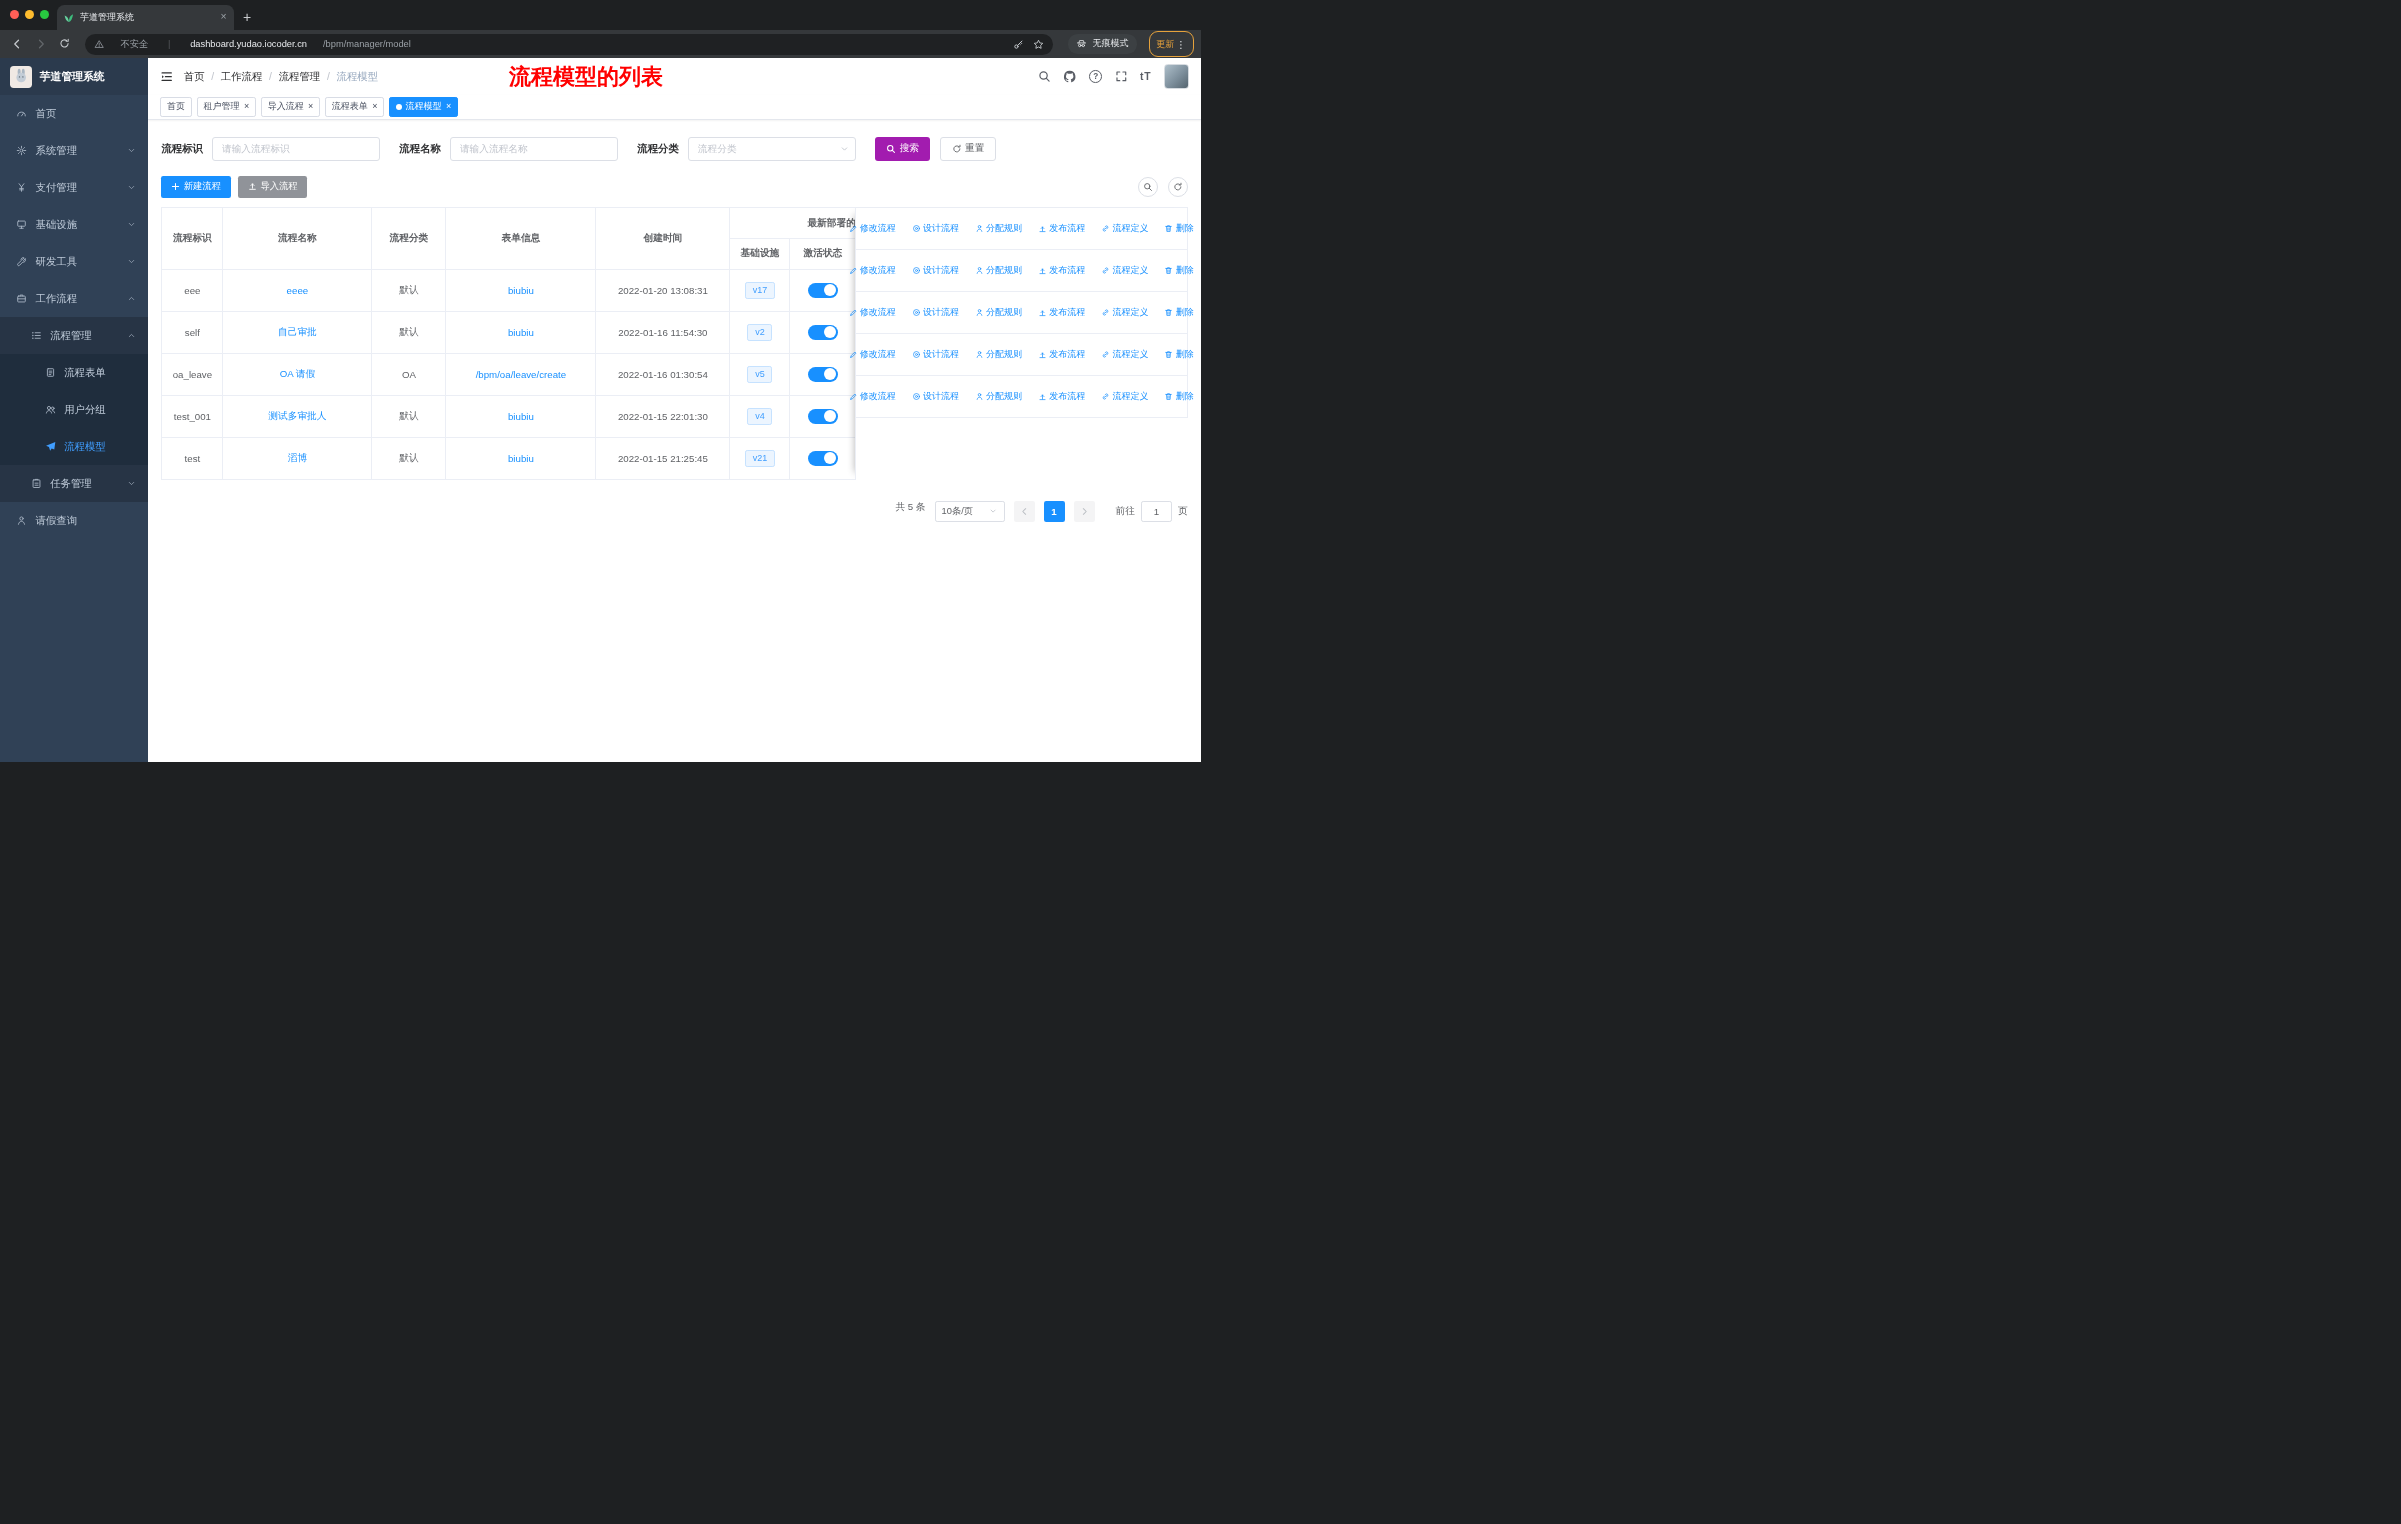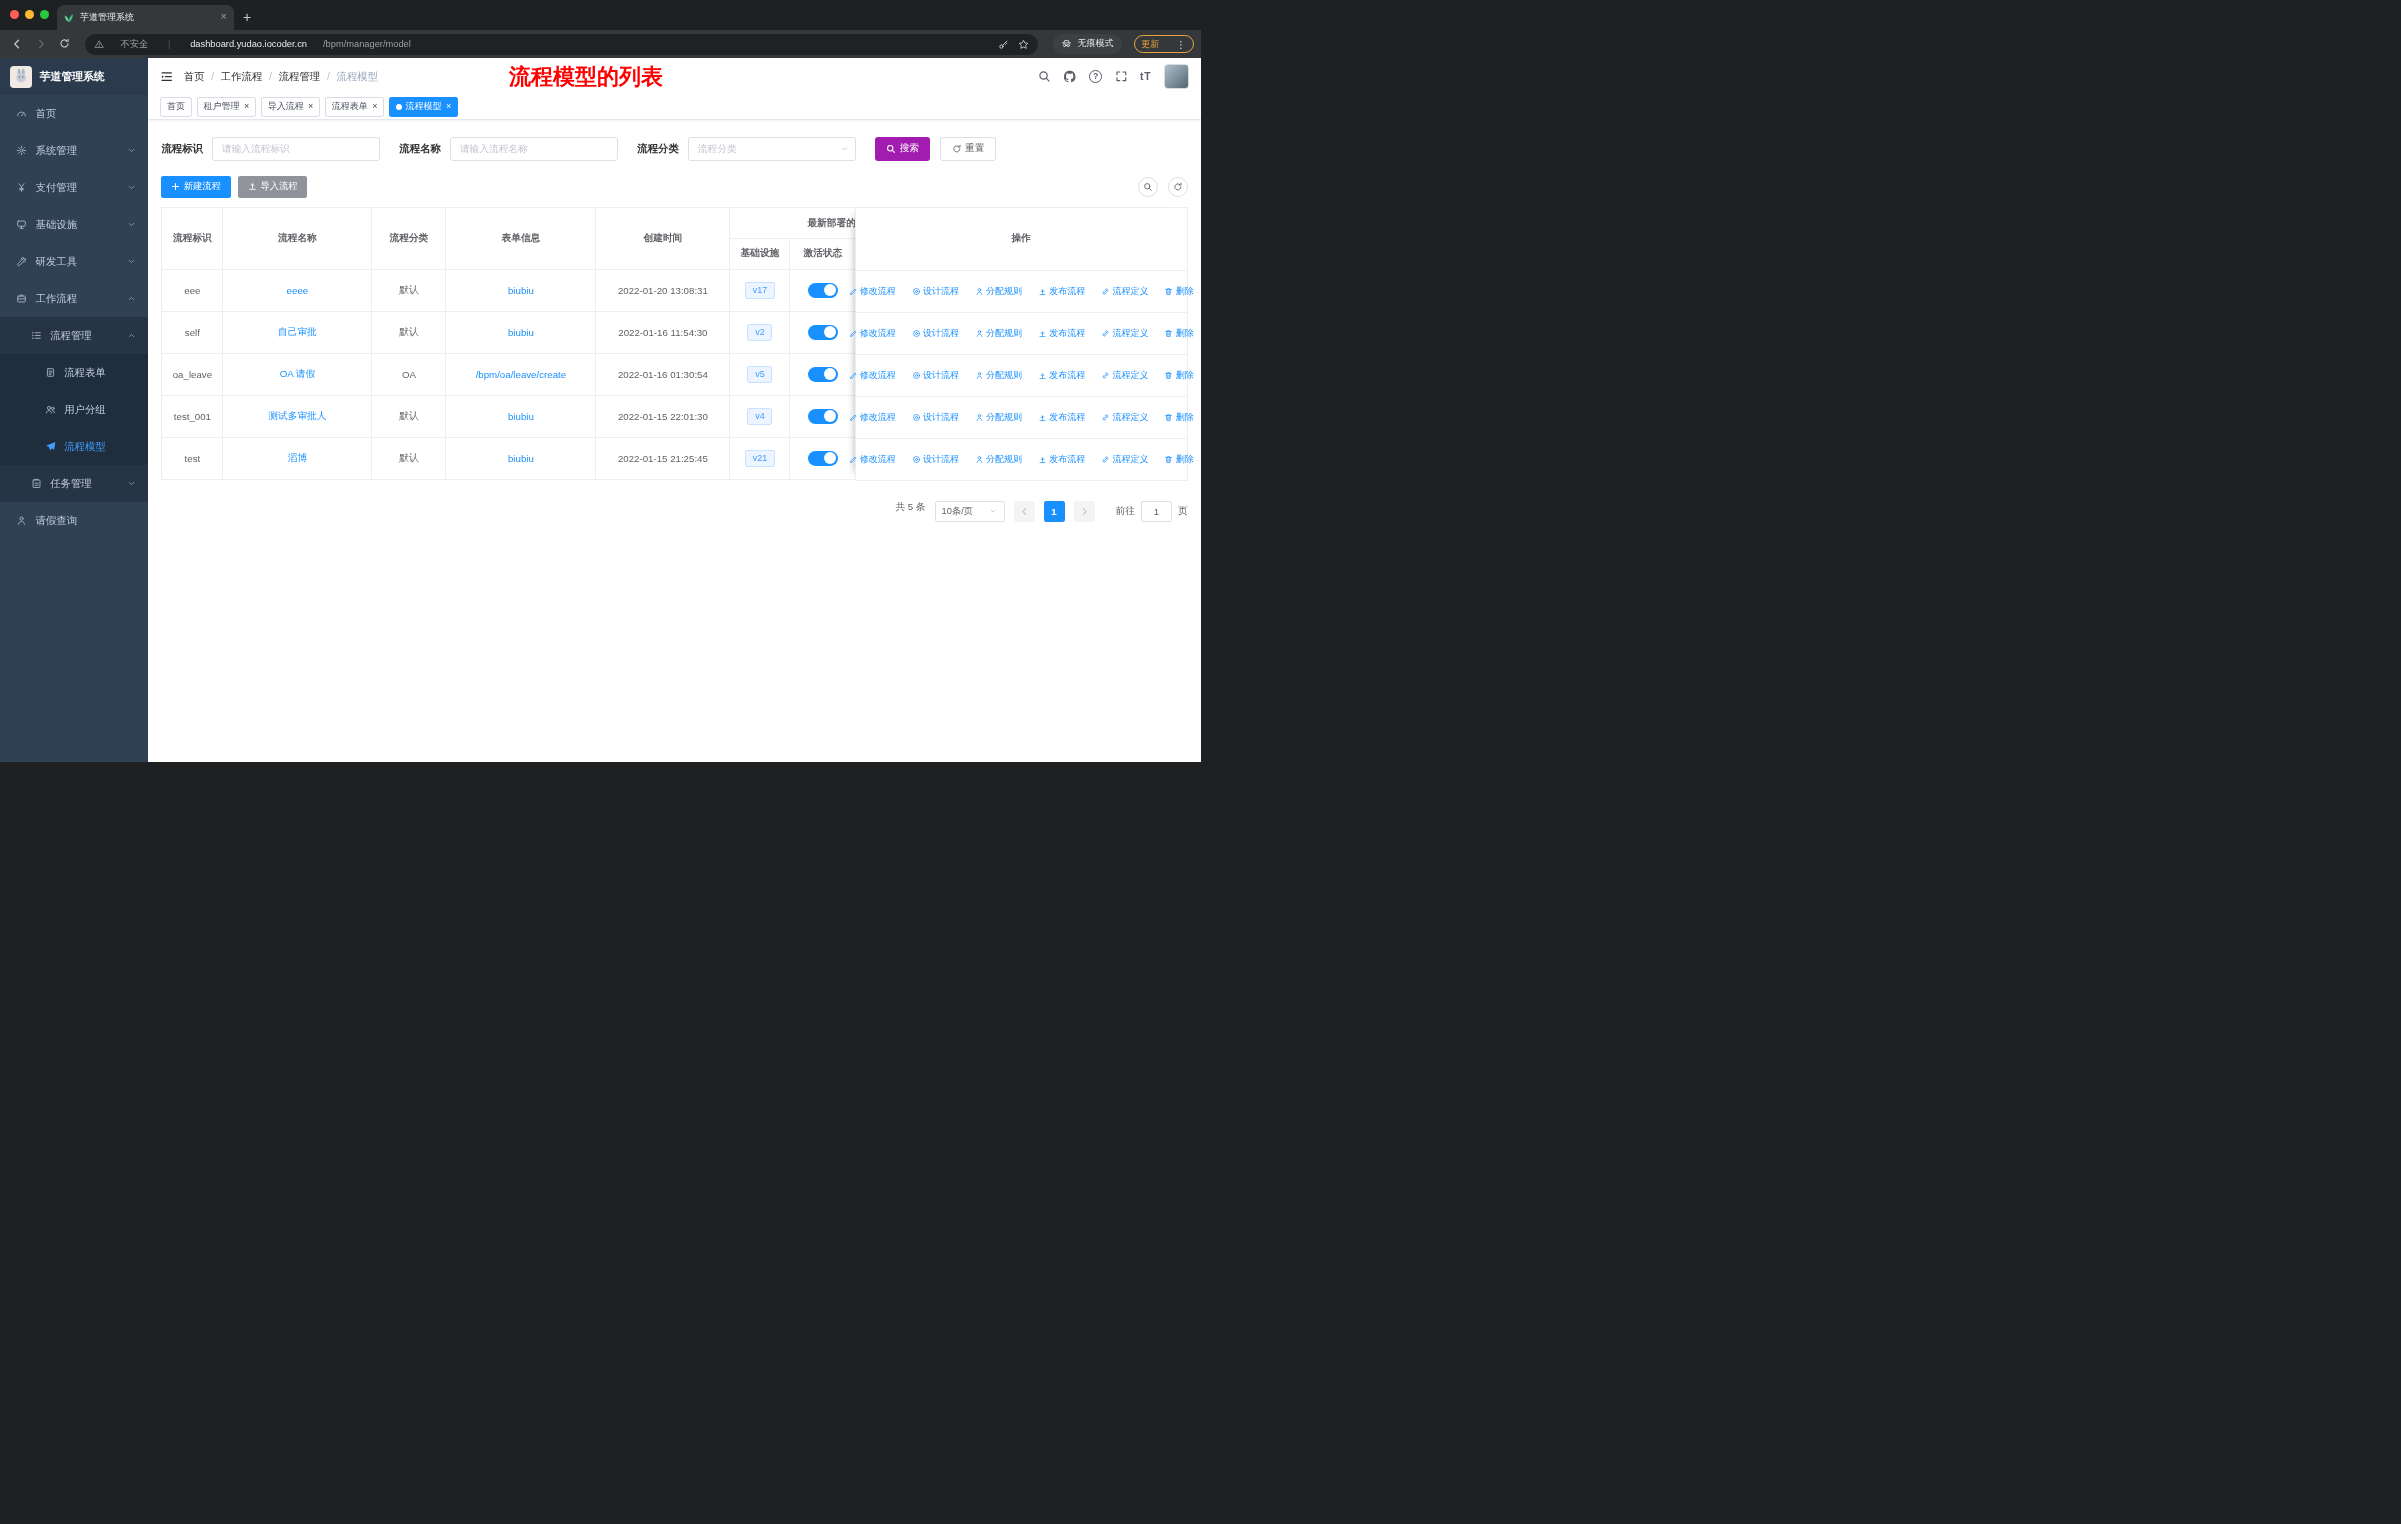--- a/index.html
+++ b/index.html
@@ -25,22 +25,22 @@
   .navbtn { width:19.4px; height:19.4px; display:flex; align-items:center; justify-content:center; border-radius:50%; }
   .navbtn.dim { color:#63676b; }
   .omnibox { flex:1; height:21px; background:#1f2123; border-radius:10.4px; margin:0 6px; display:flex;
              align-items:center; gap:16px; padding:0 9px; font-size:9.3px; color:#9aa0a6; }
   .odomain { color:#e8eaed; }
   .opath { color:#9aa0a6; }
   .osep { color:#55585c; margin:0 3.7px; }
   .omni-right { margin-left:auto; display:flex; gap:9px; align-items:center; color:#c7cbcf; }
   .chip-incog { height:19.4px; border-radius:9.7px; background:#3c4043; color:#e8eaed; display:flex; align-items:center;
                 gap:5px; padding:0 8.2px; font-size:9px; margin-left:4.5px; white-space:nowrap; }
-  .update-pill { height:18px; border-radius:9px; border:0.7px solid #e6a23c; color:#e6a23c; display:flex;
-                 align-items:center; gap:17px; padding:0 6.7px; font-size:9px; margin-left:7.4px; white-space:nowrap; }
+  .update-pill { height:26px; border-radius:9px; border:0.7px solid #e6a23c; color:#e6a23c; display:flex;
+                 align-items:center; gap:2px; padding:0 6.7px; font-size:9px; margin-left:7.4px; white-space:nowrap; }
   .update-pill .dots { color:#e8eaed; font-size:9.7px; }
 
   
   .page { flex:1; display:flex; min-height:0; background:#fff; }
 
   
   .sidebar { width:148px; background:#304156; display:flex; flex-direction:column; color:#bfcbd9; flex-shrink:0; }
   .logo { height:37px; display:flex; align-items:center; gap:7.4px; padding:0 10.4px; background:#2b3a4d; }
   .logo-avatar { width:22px; height:22px; border-radius:3.7px; background:#f0e9e4; display:flex; align-items:center; justify-content:center; overflow:hidden; }
   .logo-title { color:#fff; font-weight:700; font-size:10.8px; white-space:nowrap; }
@@ -619,21 +619,20 @@
                   <span class="chip">v21</span>
                 </div>
                 <div class="td">
                   <span class="toggle on"></span>
                 </div>
                 <div class="td"></div>
               </div>
             </div>
 
           <div class="opcol">
-            <div class="op-header">操作</div>
             <div id="op-rows">
                 <div class="op-row">
                   <a class="op-link">
                     <svg width="9" height="9" viewBox="0 0 16 16" fill="none" stroke="currentColor" stroke-width="1.3" stroke-linecap="round" stroke-linejoin="round">
                       <path d="m3.2 12.8.6-2.6 6.6-6.6 2 2-6.6 6.6-2.6.6z"></path>
                     </svg>
                     <span>修改流程</span>
                   </a>
                   <a class="op-link">
                     <svg width="9" height="9" viewBox="0 0 16 16" fill="none" stroke="currentColor" stroke-width="1.3" stroke-linecap="round" stroke-linejoin="round">

